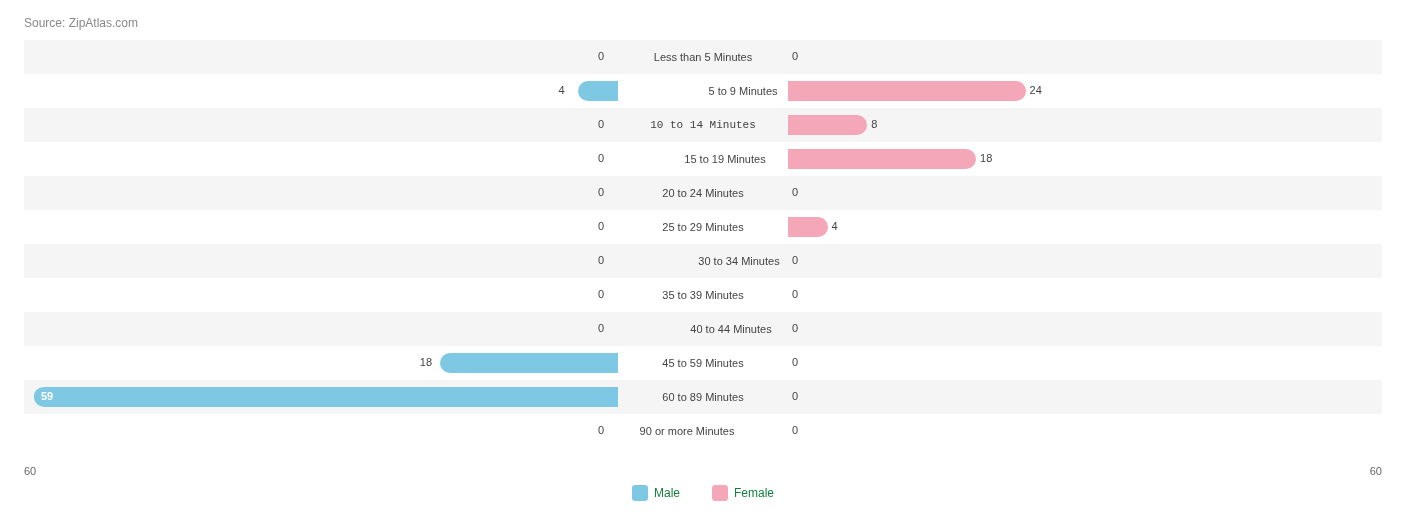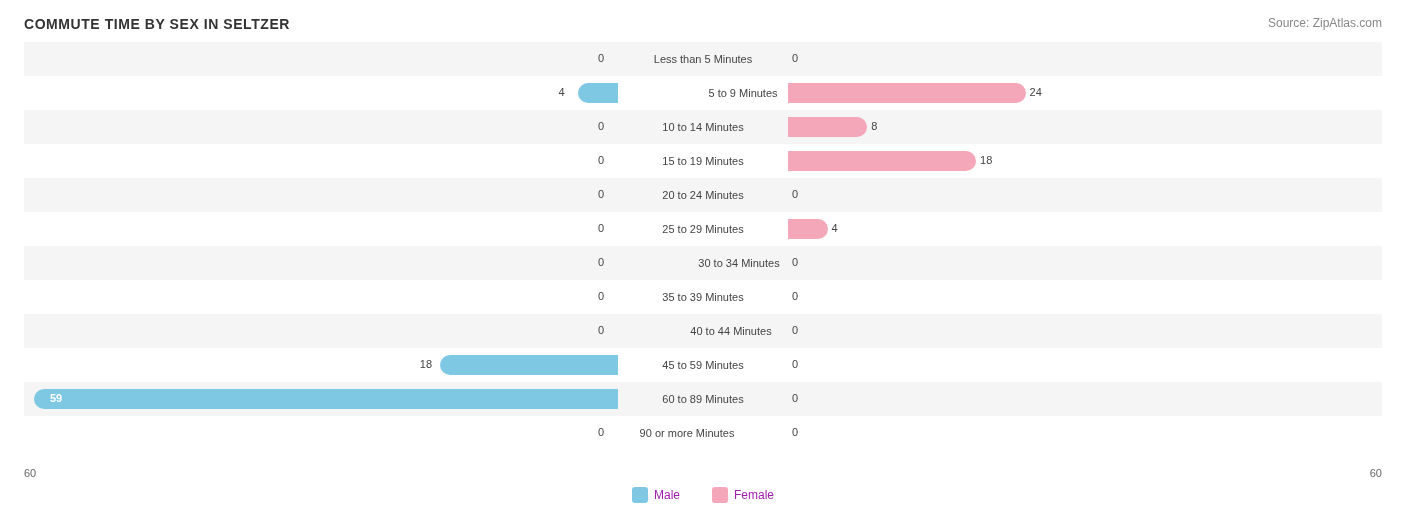--- a/index.html
+++ b/index.html
@@ -82,70 +82,68 @@
       display: flex;
       justify-content: center;
       gap: 32px;
       margin-top: 8px;
     }
     .legend-item {
       display: flex;
       align-items: center;
       gap: 6px;
       font-size: 12px;
-      color: #a21caf;
+      color: #15803d;
     }
     .legend-swatch {
       width: 16px;
       height: 16px;
       border-radius: 3px;
     }
     
     .val-badge {
       position: absolute;
       background: #7ec8e3;
       color: #fff;
       font-size: 11px;
       font-weight: bold;
       border-radius: 10px;
       padding: 2px 7px;
       top: 8px;
       z-index: 3;
-      margin-left: 9px;
     }
   </style>
 </head>
 <body>
 
 <div class="header-row">
-  <span class="chart-title">COMMUTE TIME BY SEX IN SELTZER</span>
   <span class="source-text">Source: ZipAtlas.com</span>
 </div>
 
 <div class="chart-area" id="chart-area">
     <div class="row" style="position: relative;">
       <span class="label-center" style="left: 679px;">Less than 5 Minutes</span>
       <span style="position: absolute; font-size: 11px; color: rgb(68, 68, 68); top: 10px; left: 574px; text-align: right;">0</span>
       <span style="position: absolute; font-size: 11px; color: rgb(68, 68, 68); top: 10px; left: 768px;">0</span>
     </div>
     <div class="row" style="position: relative;">
       <span class="label-center" style="left: 719px;">5 to 9 Minutes</span>
       <div class="bar-male" style="width: 39.6px; right: auto; left: 554.4px; position: absolute;"></div>
       <div class="bar-female" style="width: 237.6px; position: absolute; left: 764px;"></div>
       <span style="position: absolute; font-size: 11px; color: rgb(68, 68, 68); top: 10px; left: 534.4px; text-align: right;">4</span>
       <span style="position: absolute; font-size: 11px; color: rgb(68, 68, 68); top: 10px; left: 1005.6px;">24</span>
     </div>
     <div class="row" style="position: relative;">
-      <span class="label-center" style="left: 679px;">10 to 14 Minutes</span>
+      <span class="label-center" style="left: 679px; font-family: Liberation Mono, monospace;">10 to 14 Minutes</span>
       <div class="bar-female" style="width: 79.2px; position: absolute; left: 764px;"></div>
       <span style="position: absolute; font-size: 11px; color: rgb(68, 68, 68); top: 10px; left: 574px; text-align: right;">0</span>
       <span style="position: absolute; font-size: 11px; color: rgb(68, 68, 68); top: 10px; left: 847.2px;">8</span>
     </div>
     <div class="row" style="position: relative;">
-      <span class="label-center" style="left: 679px;">15 to 19 Minutes</span>
+      <span class="label-center" style="left: 701px;">15 to 19 Minutes</span>
       <div class="bar-female" style="width: 188.1px; position: absolute; left: 764px;"></div>
       <span style="position: absolute; font-size: 11px; color: rgb(68, 68, 68); top: 10px; left: 574px; text-align: right;">0</span>
       <span style="position: absolute; font-size: 11px; color: rgb(68, 68, 68); top: 10px; left: 956.1px;">18</span>
     </div>
     <div class="row" style="position: relative;">
       <span class="label-center" style="left: 679px;">20 to 24 Minutes</span>
       <span style="position: absolute; font-size: 11px; color: rgb(68, 68, 68); top: 10px; left: 574px; text-align: right;">0</span>
       <span style="position: absolute; font-size: 11px; color: rgb(68, 68, 68); top: 10px; left: 768px;">0</span>
     </div>
     <div class="row" style="position: relative;">

